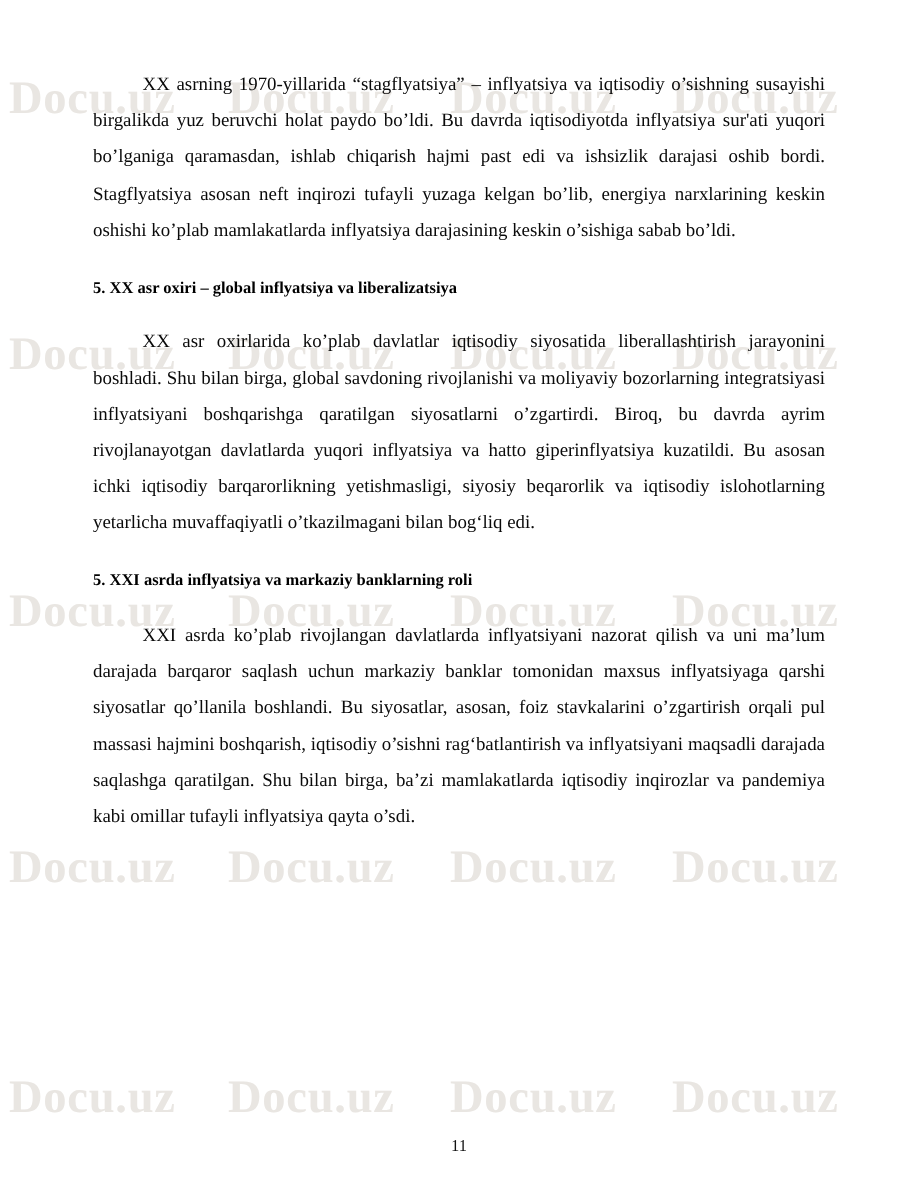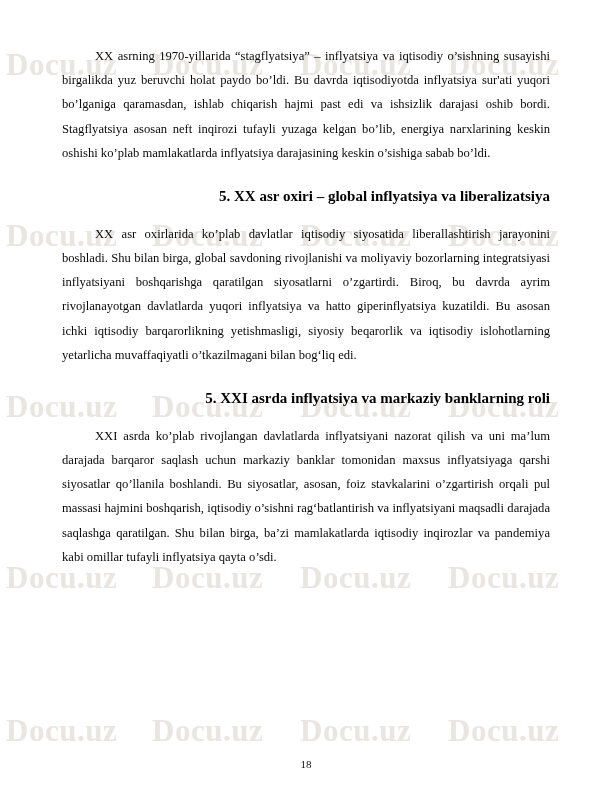--- a/index.html
+++ b/index.html
@@ -45,24 +45,24 @@
   p.body-par {
     margin: 0 0 0 0;
     font-size: 12.6px;
     line-height: 1.92;
     text-align: justify;
     text-indent: 33px;
     color: #0a0a0a;
   }
   h2.section-head {
     margin: 19px 0 14px 0;
-    font-size: 15px;
+    font-size: 11px;
     line-height: 1.6;
     font-weight: bold;
-    text-align: right;
+    text-align: left;
     color: #000;
   }
   .gap-tiny { height: 6px; }
 
   .footer {
     position: absolute;
     bottom: 22px;
     left: 0;
     width: 100%;
     text-align: center;
@@ -107,13 +107,13 @@
 
   <h2 class="section-head">5. XXI asrda inflyatsiya va markaziy banklarning roli</h2>
 
   <p class="body-par">XXI asrda ko’plab rivojlangan davlatlarda inflyatsiyani nazorat qilish va uni ma’lum darajada barqaror saqlash uchun markaziy banklar tomonidan maxsus inflyatsiyaga qarshi siyosatlar qo’llanila boshlandi. Bu siyosatlar, asosan, foiz stavkalarini o’zgartirish orqali pul massasi hajmini boshqarish, iqtisodiy o’sishni rag‘batlantirish va inflyatsiyani maqsadli darajada saqlashga qaratilgan. Shu bilan birga, ba’zi mamlakatlarda iqtisodiy inqirozlar va pandemiya kabi omillar tufayli inflyatsiya qayta o’sdi.</p>
 
   <div class="gap-tiny"></div>
 
 
 </div>
 
-<div class="footer">18</div>
+<div class="footer">11</div>
 
 </body></html>

